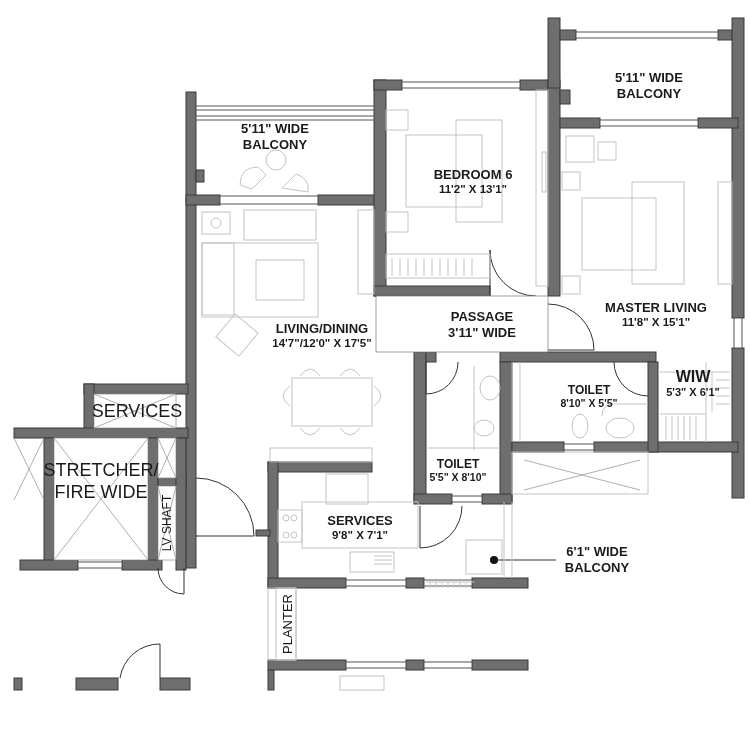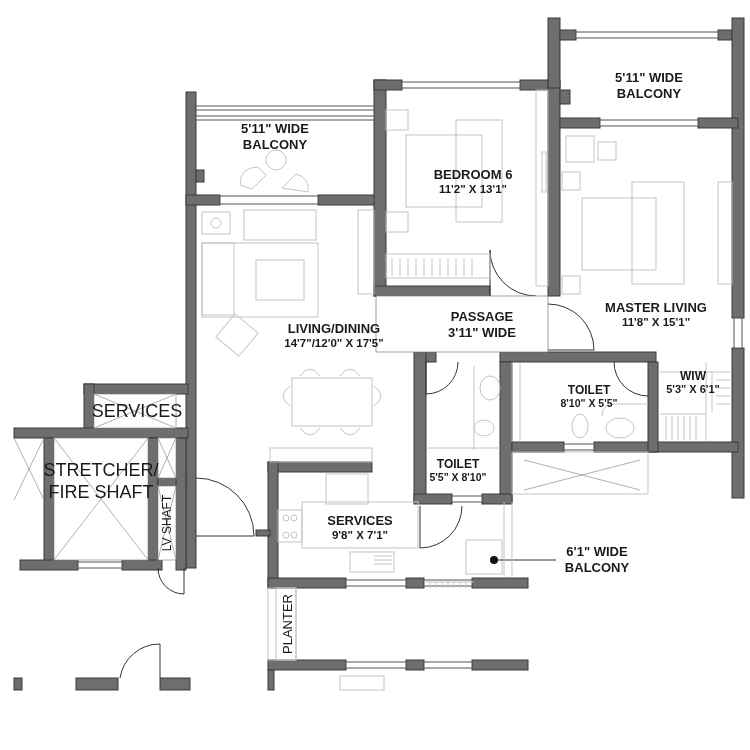--- a/index.html
+++ b/index.html
@@ -220,46 +220,46 @@
   <span class="d">11'2" X 13'1"</span>
 </div>
 <div class="lbl" style="left:656px;top:315px;">
   <span class="t">MASTER LIVING</span>
   <span class="d">11'8" X 15'1"</span>
 </div>
 <div class="lbl" style="left:482px;top:325px;">
   <span class="t">PASSAGE</span>
   <span class="t">3'11" WIDE</span>
 </div>
-<div class="lbl" style="left:322px;top:336px;margin-left:12px;">
+<div class="lbl" style="left:322px;top:336px;">
   <span class="t">LIVING/DINING</span>
   <span class="d">14'7"/12'0" X 17'5"</span>
 </div>
 <div class="lbl" style="left:589px;top:396px;">
   <span class="d" style="font-size:12px;">TOILET</span>
   <span class="d" style="font-size:10.5px;">8'10" X 5'5"</span>
 </div>
 <div class="lbl" style="left:693px;top:383px;">
-  <span class="d" style="font-size:12px;">WIW</span>
+  <span class="d" style="font-size:16px;">WIW</span>
   <span class="d" style="font-size:11px;">5'3" X 6'1"</span>
 </div>
 <div class="lbl" style="left:458px;top:470px;">
   <span class="d" style="font-size:12px;">TOILET</span>
   <span class="d" style="font-size:10.5px;">5'5" X 8'10"</span>
 </div>
 <div class="lbl" style="left:360px;top:528px;">
   <span class="t">SERVICES</span>
   <span class="d">9'8" X 7'1"</span>
 </div>
 <div class="lbl" style="left:597px;top:560px;">
   <span class="t">6'1" WIDE</span>
   <span class="t">BALCONY</span>
 </div>
 
 <div class="lbl light" style="left:137px;top:412px;">
   <span class="t">SERVICES</span>
 </div>
 <div class="lbl light" style="left:101px;top:482px;">
   <span class="t">STRETCHER/</span>
-  <span class="t">FIRE SHAFT</span>
+  <span class="t">FIRE WIDE</span>
 </div>
 <div class="vlbl" style="left:167px;top:523px;">LV SHAFT</div>
 <div class="vlbl" style="left:287px;top:624px;font-size:13px;">PLANTER</div>
 
 </body></html>

